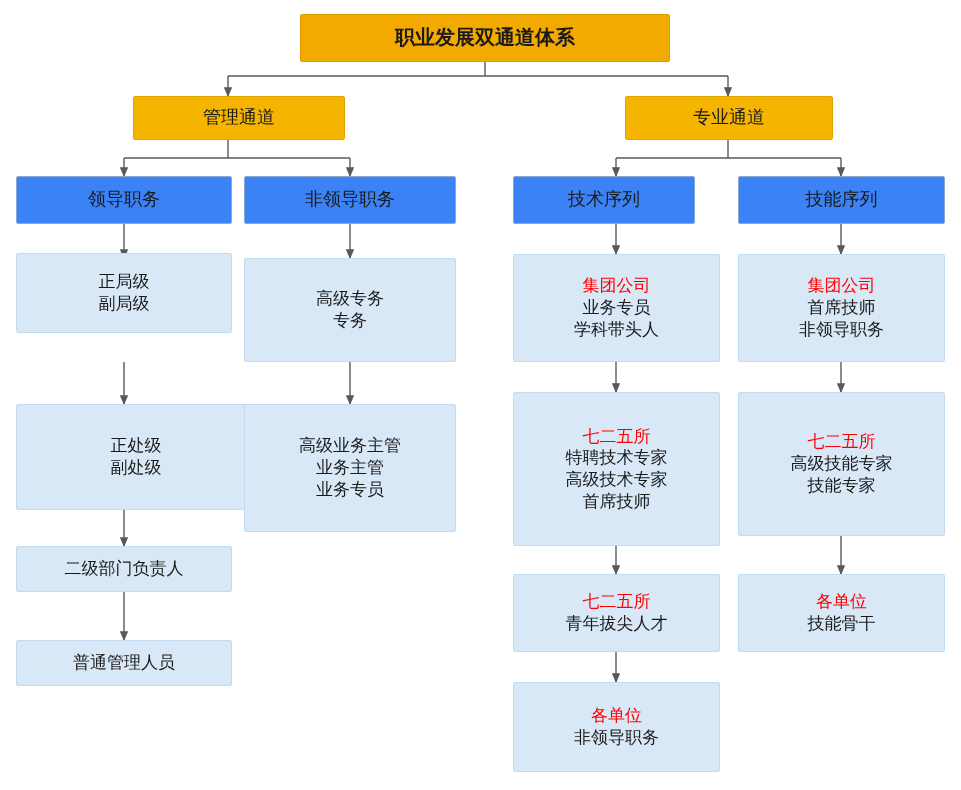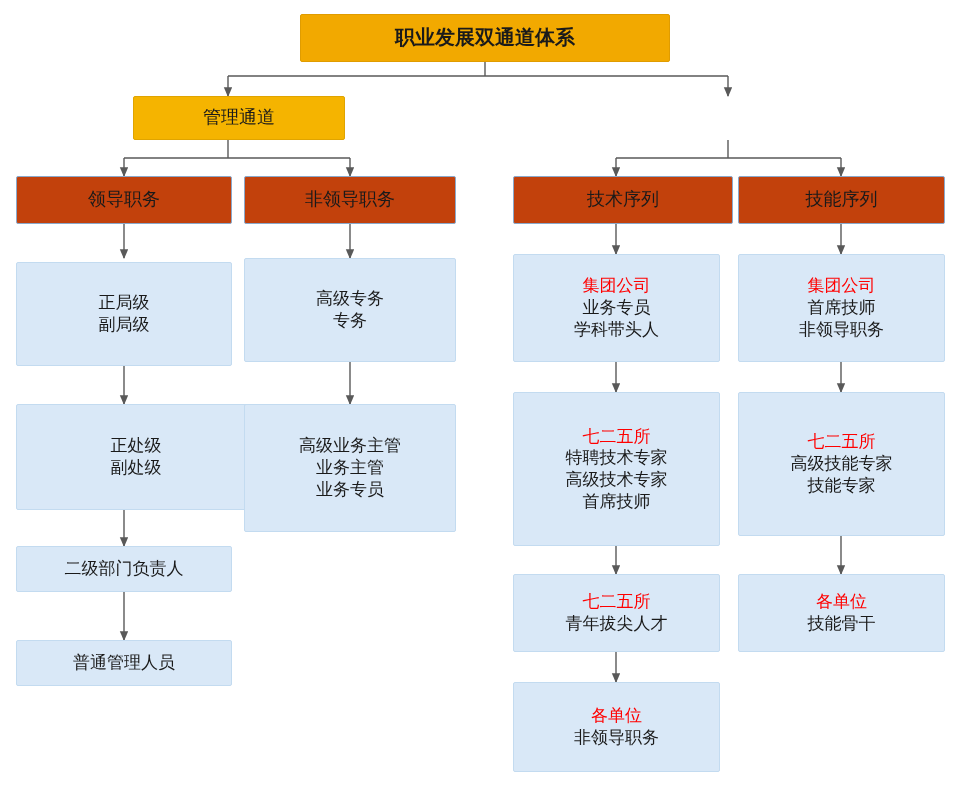--- a/index.html
+++ b/index.html
@@ -50,21 +50,21 @@
     font-weight: bold;
   }
   .n-channel {
     background: #f5b400;
     border: 1px solid #e0a400;
     color: #1a1a1a;
     font-size: 18px;
   }
   
   .n-seq {
-    background: #c2410c;
+    background: #3b82f6;
     border: 1px solid #8aa9cc;
     color: #1a1a1a;
     font-size: 18px;
   }
   
   .n-card {
     background: #d9e8f7;
     border: 1px solid #c3dbf0;
     color: #1a1a1a;
     font-size: 17px;
@@ -120,35 +120,38 @@
     </g>
   </svg>
 
   <div class="node n-channel" style="left:133px; top:96px; width:212px; height:44px;">
     <span class="line">管理通道</span>
   </div>
 
   <div class="node n-root" style="left:300px; top:14px; width:370px; height:48px;">
     <span class="line">职业发展双通道体系</span>
   </div>
+  <div class="node n-channel" style="left:625px; top:96px; width:208px; height:44px;">
+    <span class="line">专业通道</span>
+  </div>
 
   <div class="node n-seq" style="left:16px; top:176px; width:216px; height:48px;">
     <span class="line">领导职务</span>
   </div>
   <div class="node n-seq" style="left:244px; top:176px; width:212px; height:48px;">
     <span class="line">非领导职务</span>
   </div>
-  <div class="node n-seq" style="left:513px; top:176px; width:220px; height:48px;">
+  <div class="node n-seq" style="left:513px; top:176px; width:182px; height:48px;">
     <span class="line">技术序列</span>
   </div>
   <div class="node n-seq" style="left:738px; top:176px; width:207px; height:48px;">
     <span class="line">技能序列</span>
   </div>
 
-  <div class="node n-card" style="left:16px; top:262px; width:216px; height:104px;">
+  <div class="node n-card" style="left:16px; top:253px; width:216px; height:80px;">
     <span class="line">正局级</span>
     <span class="line">副局级</span>
   </div>
   <div class="node n-card" style="left:16px; top:404px; width:240px; height:106px;">
     <span class="line">正处级</span>
     <span class="line">副处级</span>
   </div>
   <div class="node n-card" style="left:16px; top:546px; width:216px; height:46px;">
     <span class="line">二级部门负责人</span>
   </div>

